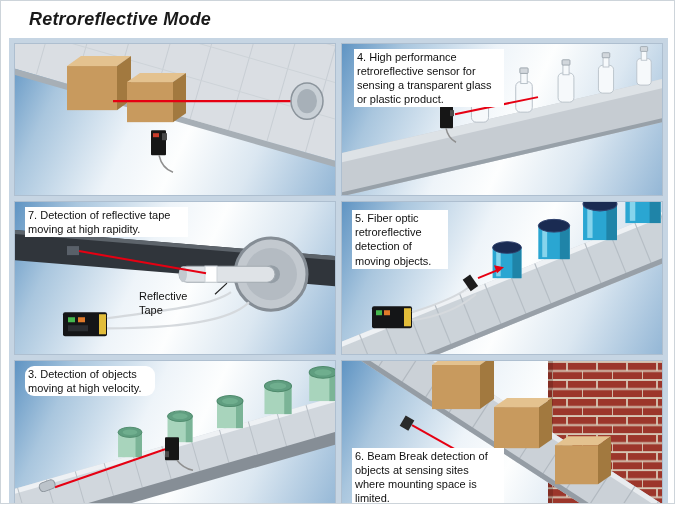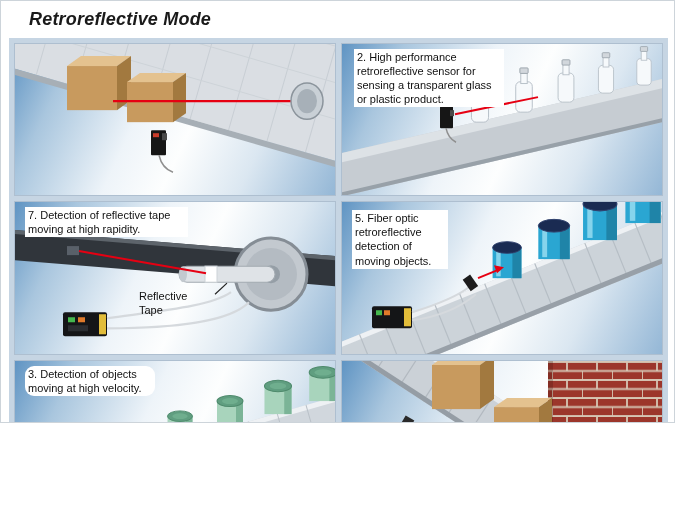--- a/index.html
+++ b/index.html
@@ -1,18 +1,18 @@
 <!DOCTYPE html>
 <html><head>
 <meta charset="utf-8">
 <style>
   * { margin:0; padding:0; box-sizing:border-box; }
   html,body { width:675px; height:526px; }
   body { font-family:"Liberation Sans", sans-serif; background:#ffffff; }
-  .page { position:relative; width:675px; height:423px; background:#ffffff; border:1px solid #cdd4da; overflow:hidden; }
+  .page { position:relative; width:675px; height:504px; background:#ffffff; border:1px solid #cdd4da; overflow:hidden; }
   .title { position:absolute; left:28px; top:8px; font-size:18px; font-style:italic; font-weight:bold; color:#1a1a1a; letter-spacing:.2px; }
   .board { position:absolute; left:8px; top:37px; width:659px; height:480px; background:#c6d5e3; padding:6px; display:grid; grid-template-columns:1fr 1fr; grid-template-rows:1fr 1fr 1fr; gap:7px; }
   .panel { position:relative; overflow:hidden; outline:1px solid #aebfd0;
     background:linear-gradient(115deg,#5f94c3 0%,#a9c6de 16%,#eef4f9 40%,#fdfefe 55%,#dbe7f1 75%,#94b7d6 100%); }
   .panel svg { position:absolute; inset:0; width:100%; height:100%; display:block; }
   .caption { position:absolute; font-size:11px; line-height:1.28; color:#101010; background:#ffffff; padding:1px 3px; }
   .cap-1 { left:8px;  bottom:5px; width:125px; }
   .cap-4 { left:12px; top:5px;    width:150px; }
   .cap-2 { left:10px; top:5px;    width:163px; }
   .cap-5 { left:10px; top:8px;    width:96px;  }
@@ -93,21 +93,21 @@
           <rect x="-3.5" y="-43" width="7" height="12" fill="#f6f9fb" stroke="#b4bdc5"></rect>
           <rect x="-4.5" y="-48" width="9" height="6" rx="1" fill="#d2d7dc" stroke="#99a2aa"></rect>
         </g>
         <line x1="113" y1="70" x2="196" y2="53" stroke="#e60012" stroke-width="2"></line>
         <g transform="translate(98,62)">
           <rect x="0" y="0" width="13" height="22" rx="1" fill="#161616"></rect>
           <rect x="10" y="4" width="4" height="6" fill="#4a4a4a"></rect>
           <path d="M6,22 q2,10 10,14" stroke="#8f8f8f" stroke-width="1.5" fill="none"></path>
         </g>
       </svg>
-      <div class="caption cap-4">2. High performance retroreflective sensor for sensing a transparent glass or plastic product.</div>
+      <div class="caption cap-4">4. High performance retroreflective sensor for sensing a transparent glass or plastic product.</div>
     </section>
 
     <section class="panel">
       <svg viewBox="0 0 320 151" preserveAspectRatio="none">
         <polygon points="0,28 320,54 320,84 0,58" fill="#30353b"></polygon>
         <polygon points="0,28 320,54 320,58 0,32" fill="#5d646b"></polygon>
         <g>
           <circle cx="256" cy="72" r="36" fill="#c3c9cf" stroke="#858d95" stroke-width="3"></circle>
           <circle cx="256" cy="72" r="26" fill="#b4bbc2"></circle>
           <circle cx="256" cy="72" r="9" fill="#959ea6"></circle>
@@ -265,18 +265,19 @@
         </g>
         <line x1="134" y1="100" x2="70" y2="64" stroke="#e60012" stroke-width="2"></line>
         <rect x="60" y="56" width="10" height="12" fill="#2a2a2a" transform="rotate(30 65 62)"></rect>
         <g transform="translate(134,94)">
           <rect x="0" y="0" width="14" height="24" rx="1" fill="#161616"></rect>
           <rect x="0" y="4" width="4" height="6" fill="#4a4a4a"></rect>
           <rect x="6" y="3" width="6" height="4" fill="#c83c2a"></rect>
           <path d="M12,24 q4,10 14,12" stroke="#8f8f8f" stroke-width="1.5" fill="none"></path>
         </g>
       </svg>
+      <div class="caption cap-6">6. Beam Break detection of objects at sensing sites where mounting space is limited.</div>
     </section>
 
   </div>
 
   <div class="footer-bar"></div>
 </div>
 
 </body></html>

